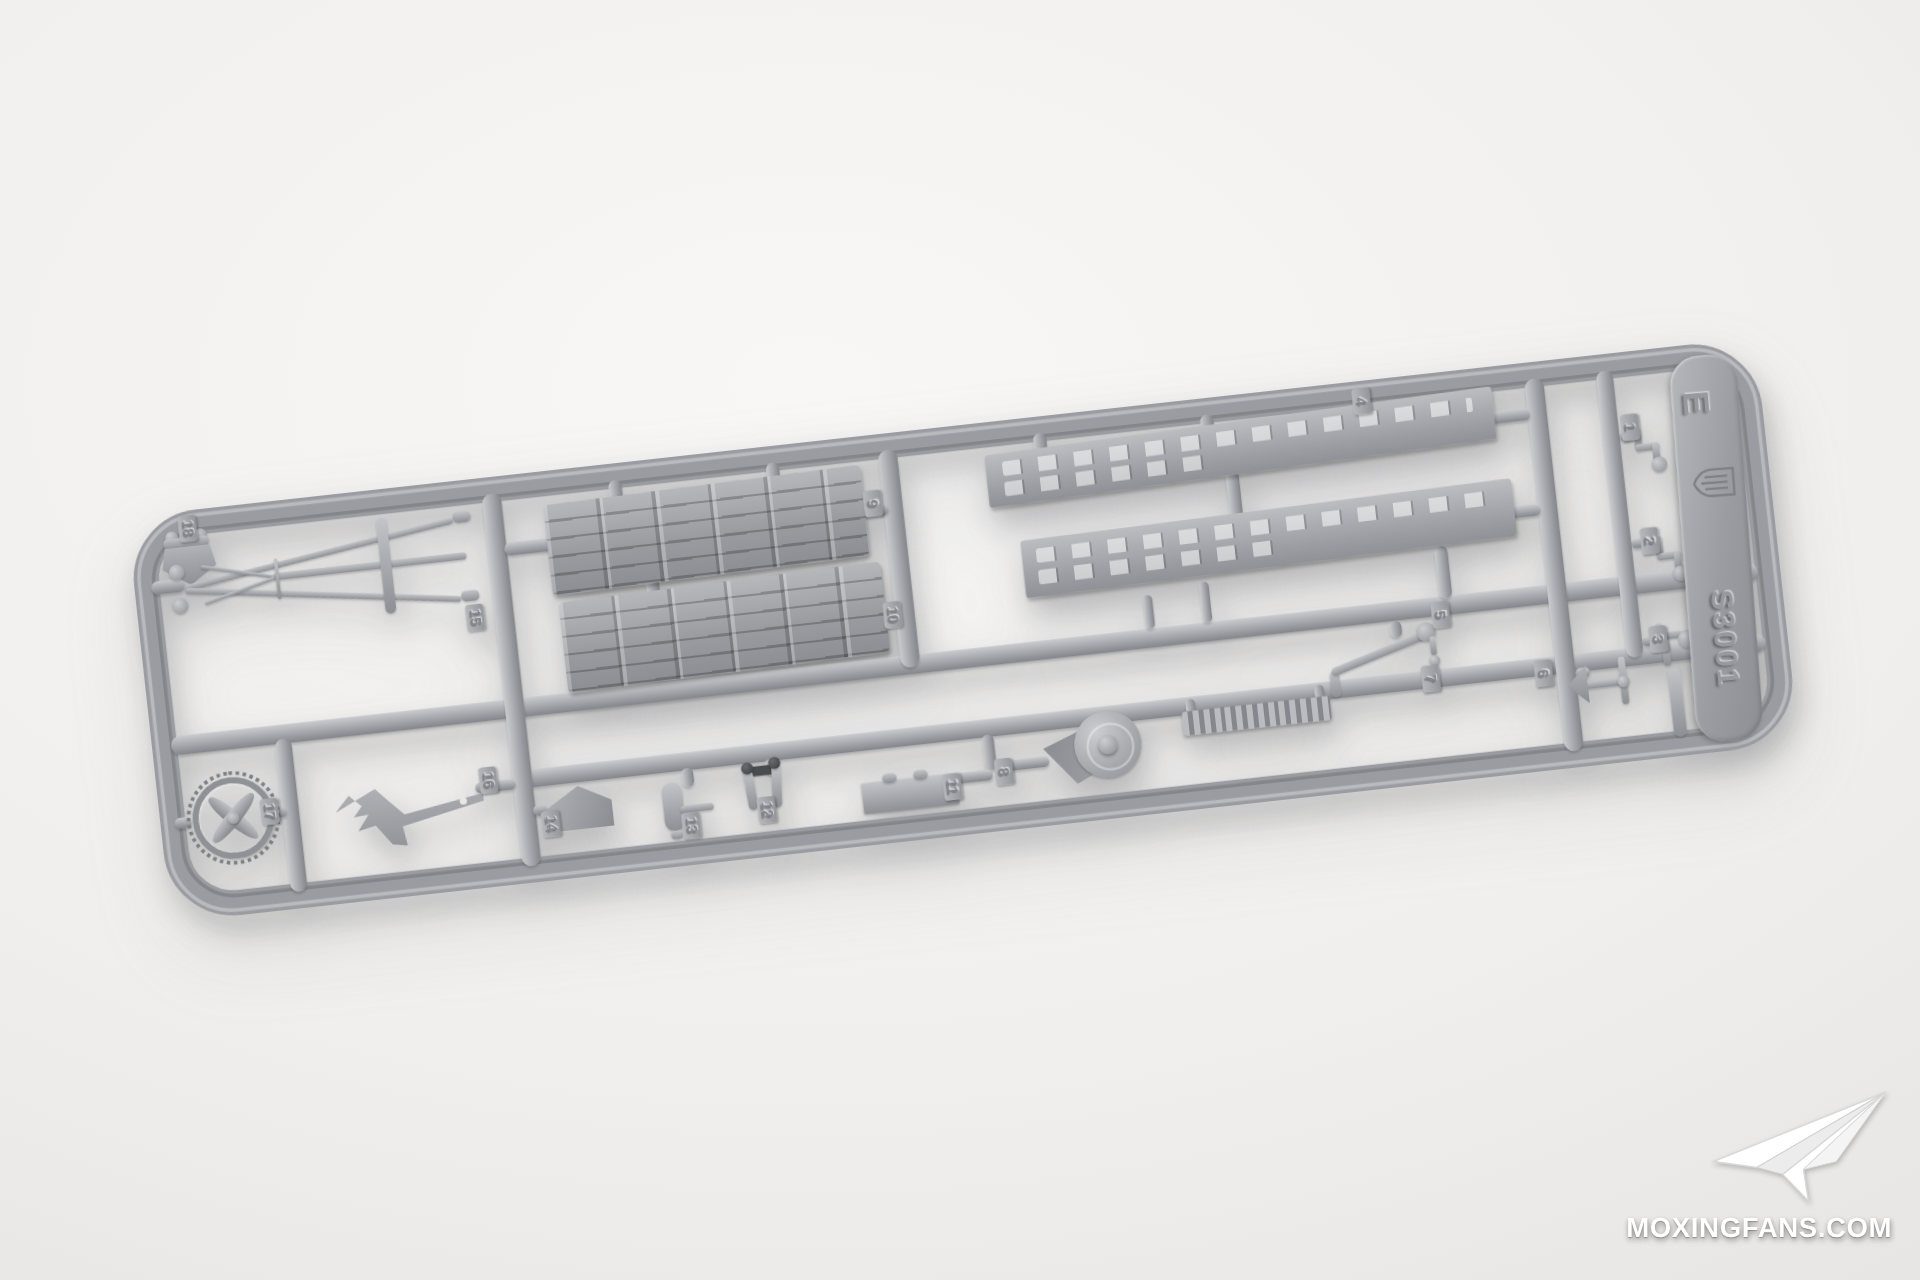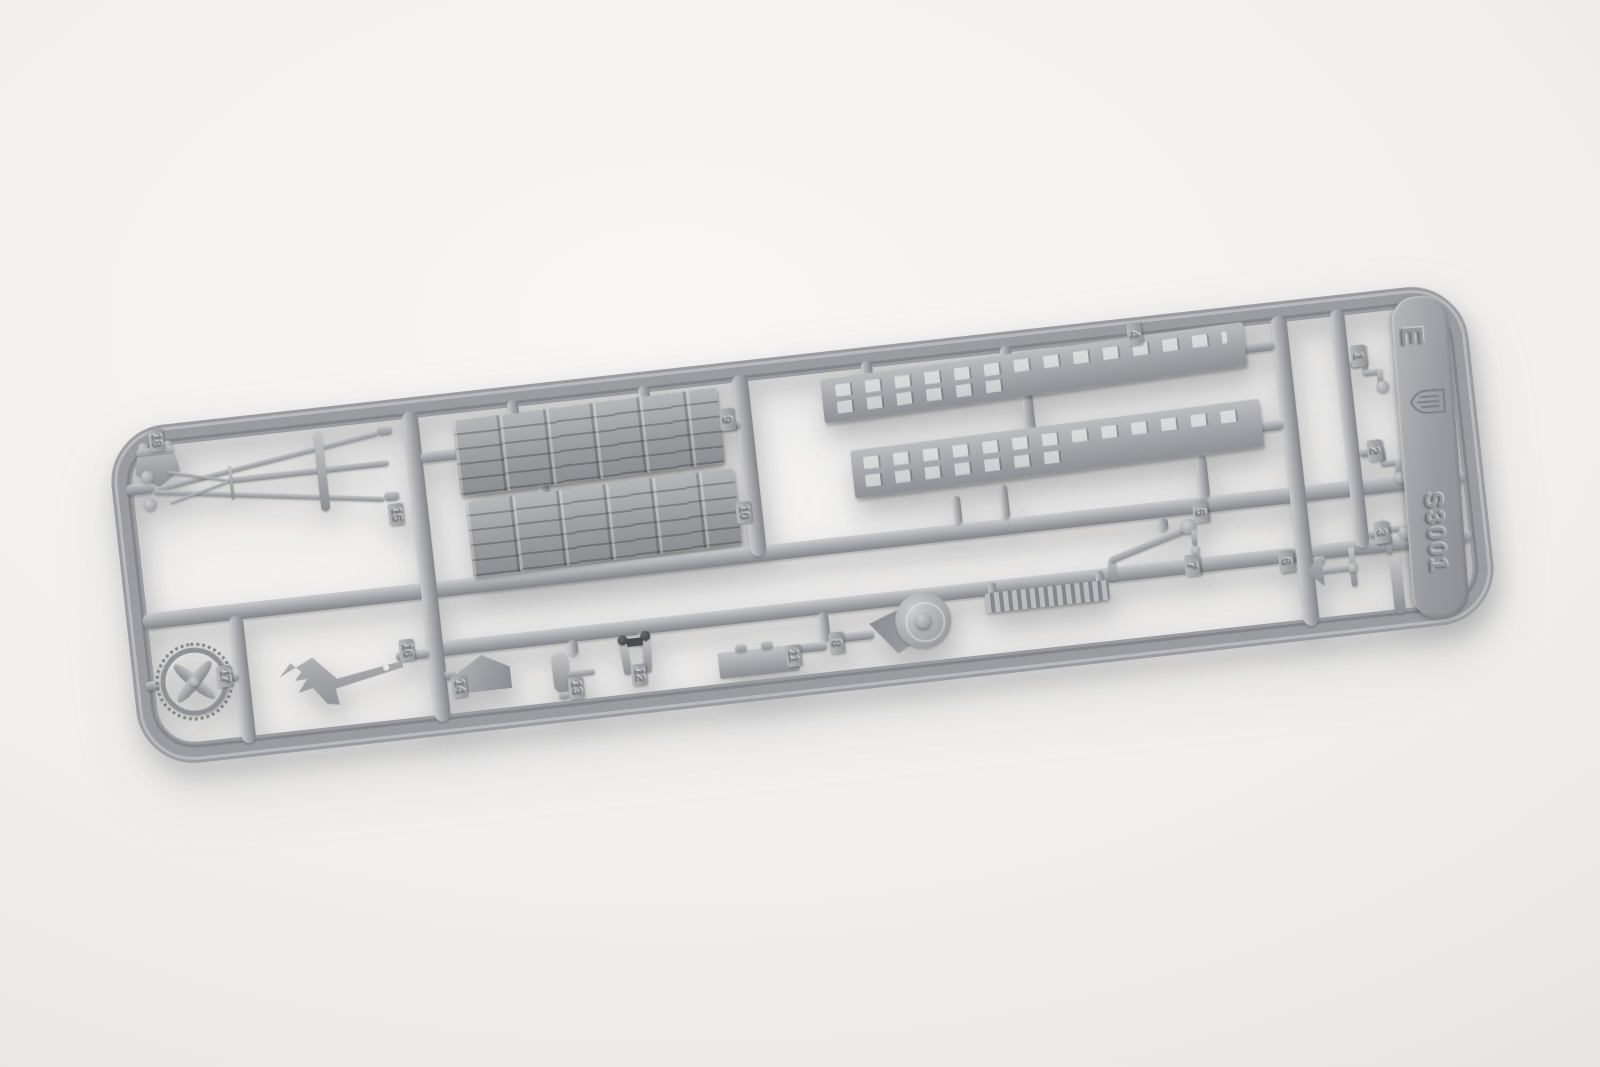--- a/index.html
+++ b/index.html
@@ -316,14 +316,23 @@
           <path d="M4 2 H26 V20 C26 28 20 33 15 35 C10 33 4 28 4 20 Z" fill="none" stroke="#7e8085" stroke-width="2"></path>
           <line x1="10" y1="7" x2="10" y2="26" stroke="#7e8085" stroke-width="2"></line>
           <line x1="15" y1="7" x2="15" y2="29" stroke="#7e8085" stroke-width="2"></line>
           <line x1="20" y1="7" x2="20" y2="26" stroke="#7e8085" stroke-width="2"></line>
         </svg>
       </div>
       <div class="plate-code emboss">S3001</div>
     </div>
   </div>
 
+  <div class="watermark">
+    <svg width="165" height="105" viewBox="0 0 200 125" style="display:block;margin:0 8px 4px auto;">
+      <polygon points="192,10 18,80 62,86" fill="#ffffff" stroke="#d8d8d8" stroke-width="1.5"></polygon>
+      <polygon points="192,10 62,86 88,93" fill="#ececec" stroke="#d0d0d0" stroke-width="1"></polygon>
+      <polygon points="192,10 88,93 114,120 109,88" fill="#ffffff" stroke="#d8d8d8" stroke-width="1.5"></polygon>
+      <polygon points="192,10 109,88 142,80" fill="#f4f4f4" stroke="#dcdcdc" stroke-width="1"></polygon>
+    </svg>
+    <div class="wm-text">MOXINGFANS.COM</div>
+  </div>
 
 </div>
 
 </body></html>

